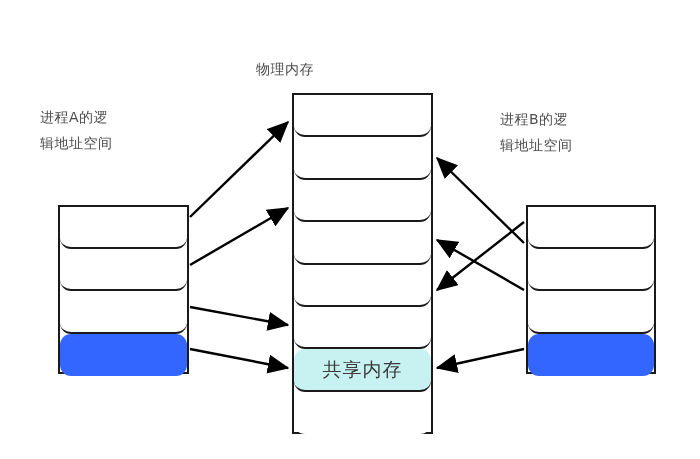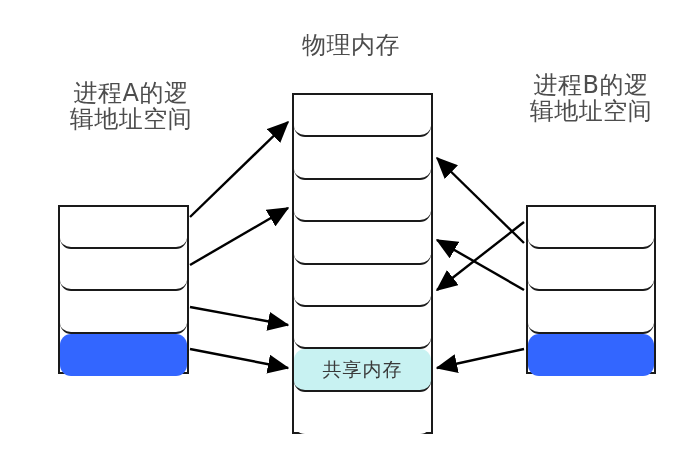--- a/index.html
+++ b/index.html
@@ -16,39 +16,39 @@
   #stage {
     position: relative;
     width: 700px;
     height: 459px;
   }
 
   
   .label {
     position: absolute;
     color: #4d4d4d;
-    font-size: 24px;
+    font-size: 14px;
     line-height: 26px;
-    text-align: center;
     white-space: pre-line;
     letter-spacing: 0.5px;
+    margin-top: 24px;
   }
   #title-physical-memory {
     left: 256px;
     top: 32px;
     width: 190px;
   }
   #label-process-a {
     left: 40px;
     top: 80px;
     width: 182px;
   }
   #label-process-b {
     left: 500px;
-    top: 72px;
+    top: 82px;
     width: 182px;
   }
 
   
   .block {
     position: absolute;
     box-sizing: border-box;
     border: 2px solid #1a1a1a;
     background: #ffffff;
   }

